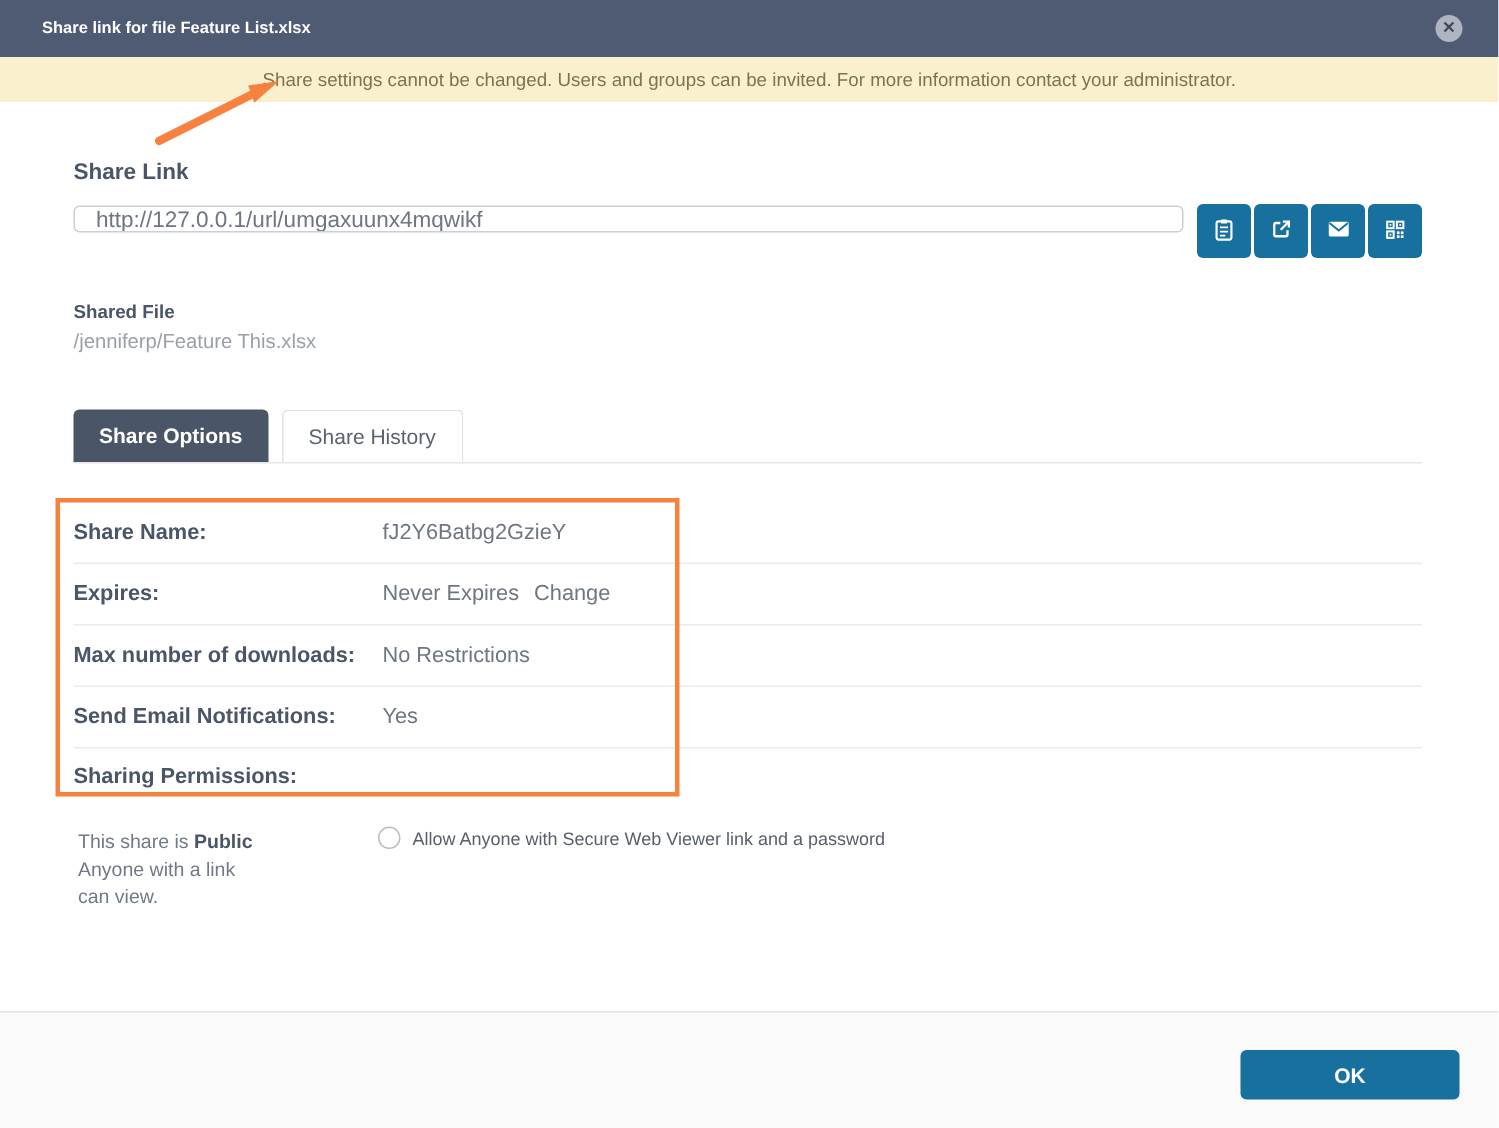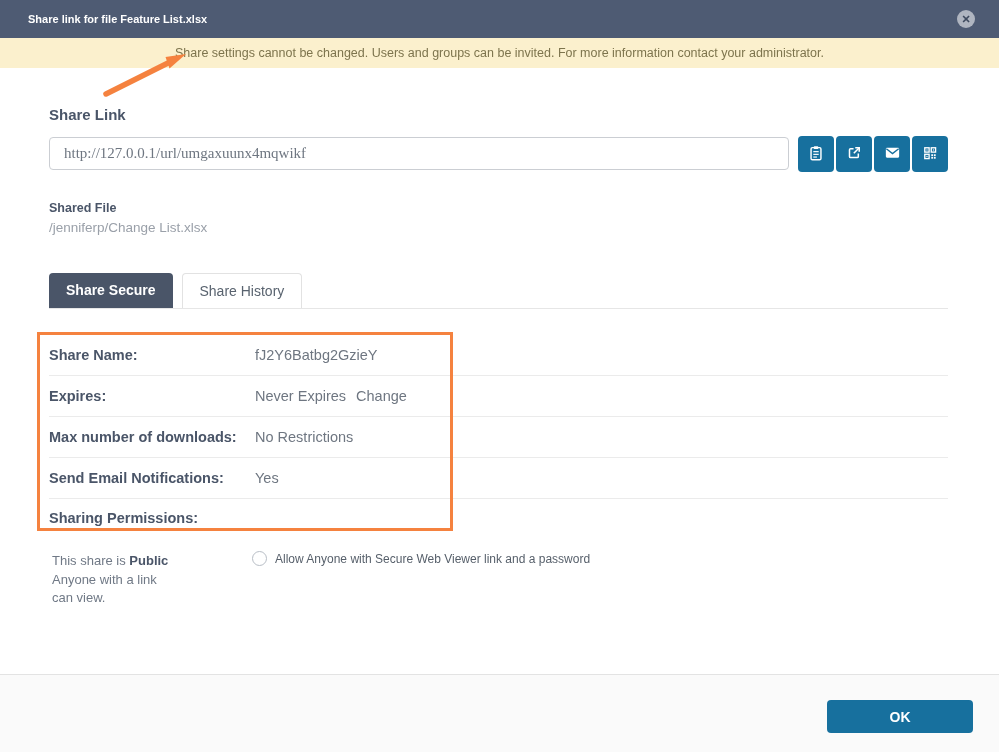--- a/index.html
+++ b/index.html
@@ -46,23 +46,23 @@
     position: absolute; left: 37px; top: 332px; width: 416px; height: 199px;
     border: 3px solid #f5823f; pointer-events: none; z-index: 20;
   }
 
   
   .share-link-label {
     position: absolute; left: 49px; top: 106px;
     font-size: 15px; font-weight: bold; color: #4a5568;
   }
   .link-input {
-    position: absolute; left: 49px; top: 137px; width: 740px; height: 33px;
+    position: absolute; left: 49px; top: 137px; width: 740px; height: 18px;
     border: 1px solid #cbced3; border-radius: 4px; padding: 0 14px;
-    font-family: Liberation Serif, serif;
+    font-family: Liberation Sans, sans-serif;
     font-size: 15px; color: #6e7681; background: #fff; outline: none;
   }
   .btn-group {
     position: absolute; left: 798px; top: 136px; display: flex; gap: 2px;
   }
   .icon-btn {
     width: 36px; height: 36px; border-radius: 4px; background: #17709e;
     display: flex; align-items: center; justify-content: center;
     cursor: pointer; border: none;
   }
@@ -204,24 +204,24 @@
           <rect x="11.4" y="11.4" width="2" height="2" fill="#fff"></rect>
           <rect x="14.3" y="11.4" width="2" height="2" fill="#fff"></rect>
           <rect x="11.4" y="14.3" width="2" height="2" fill="#fff"></rect>
           <rect x="14.3" y="14.3" width="2" height="2" fill="#fff"></rect>
         </svg>
       </span>
     </button>
   </div>
 
   <div class="shared-file-label">Shared File</div>
-  <div class="shared-file-path">/jenniferp/Change List.xlsx</div>
+  <div class="shared-file-path">/jenniferp/Feature This.xlsx</div>
 
   <div class="tabs">
-    <div class="tab active">Share Secure</div>
+    <div class="tab active">Share Options</div>
     <div class="tab inactive">Share History</div>
   </div>
   <div class="tabs-underline"></div>
 
   <div class="options-table">
     <div class="opt-row">
       <span class="opt-label">Share Name:</span>
       <span class="opt-value">fJ2Y6Batbg2GzieY</span>
     </div>
     <div class="opt-row">

